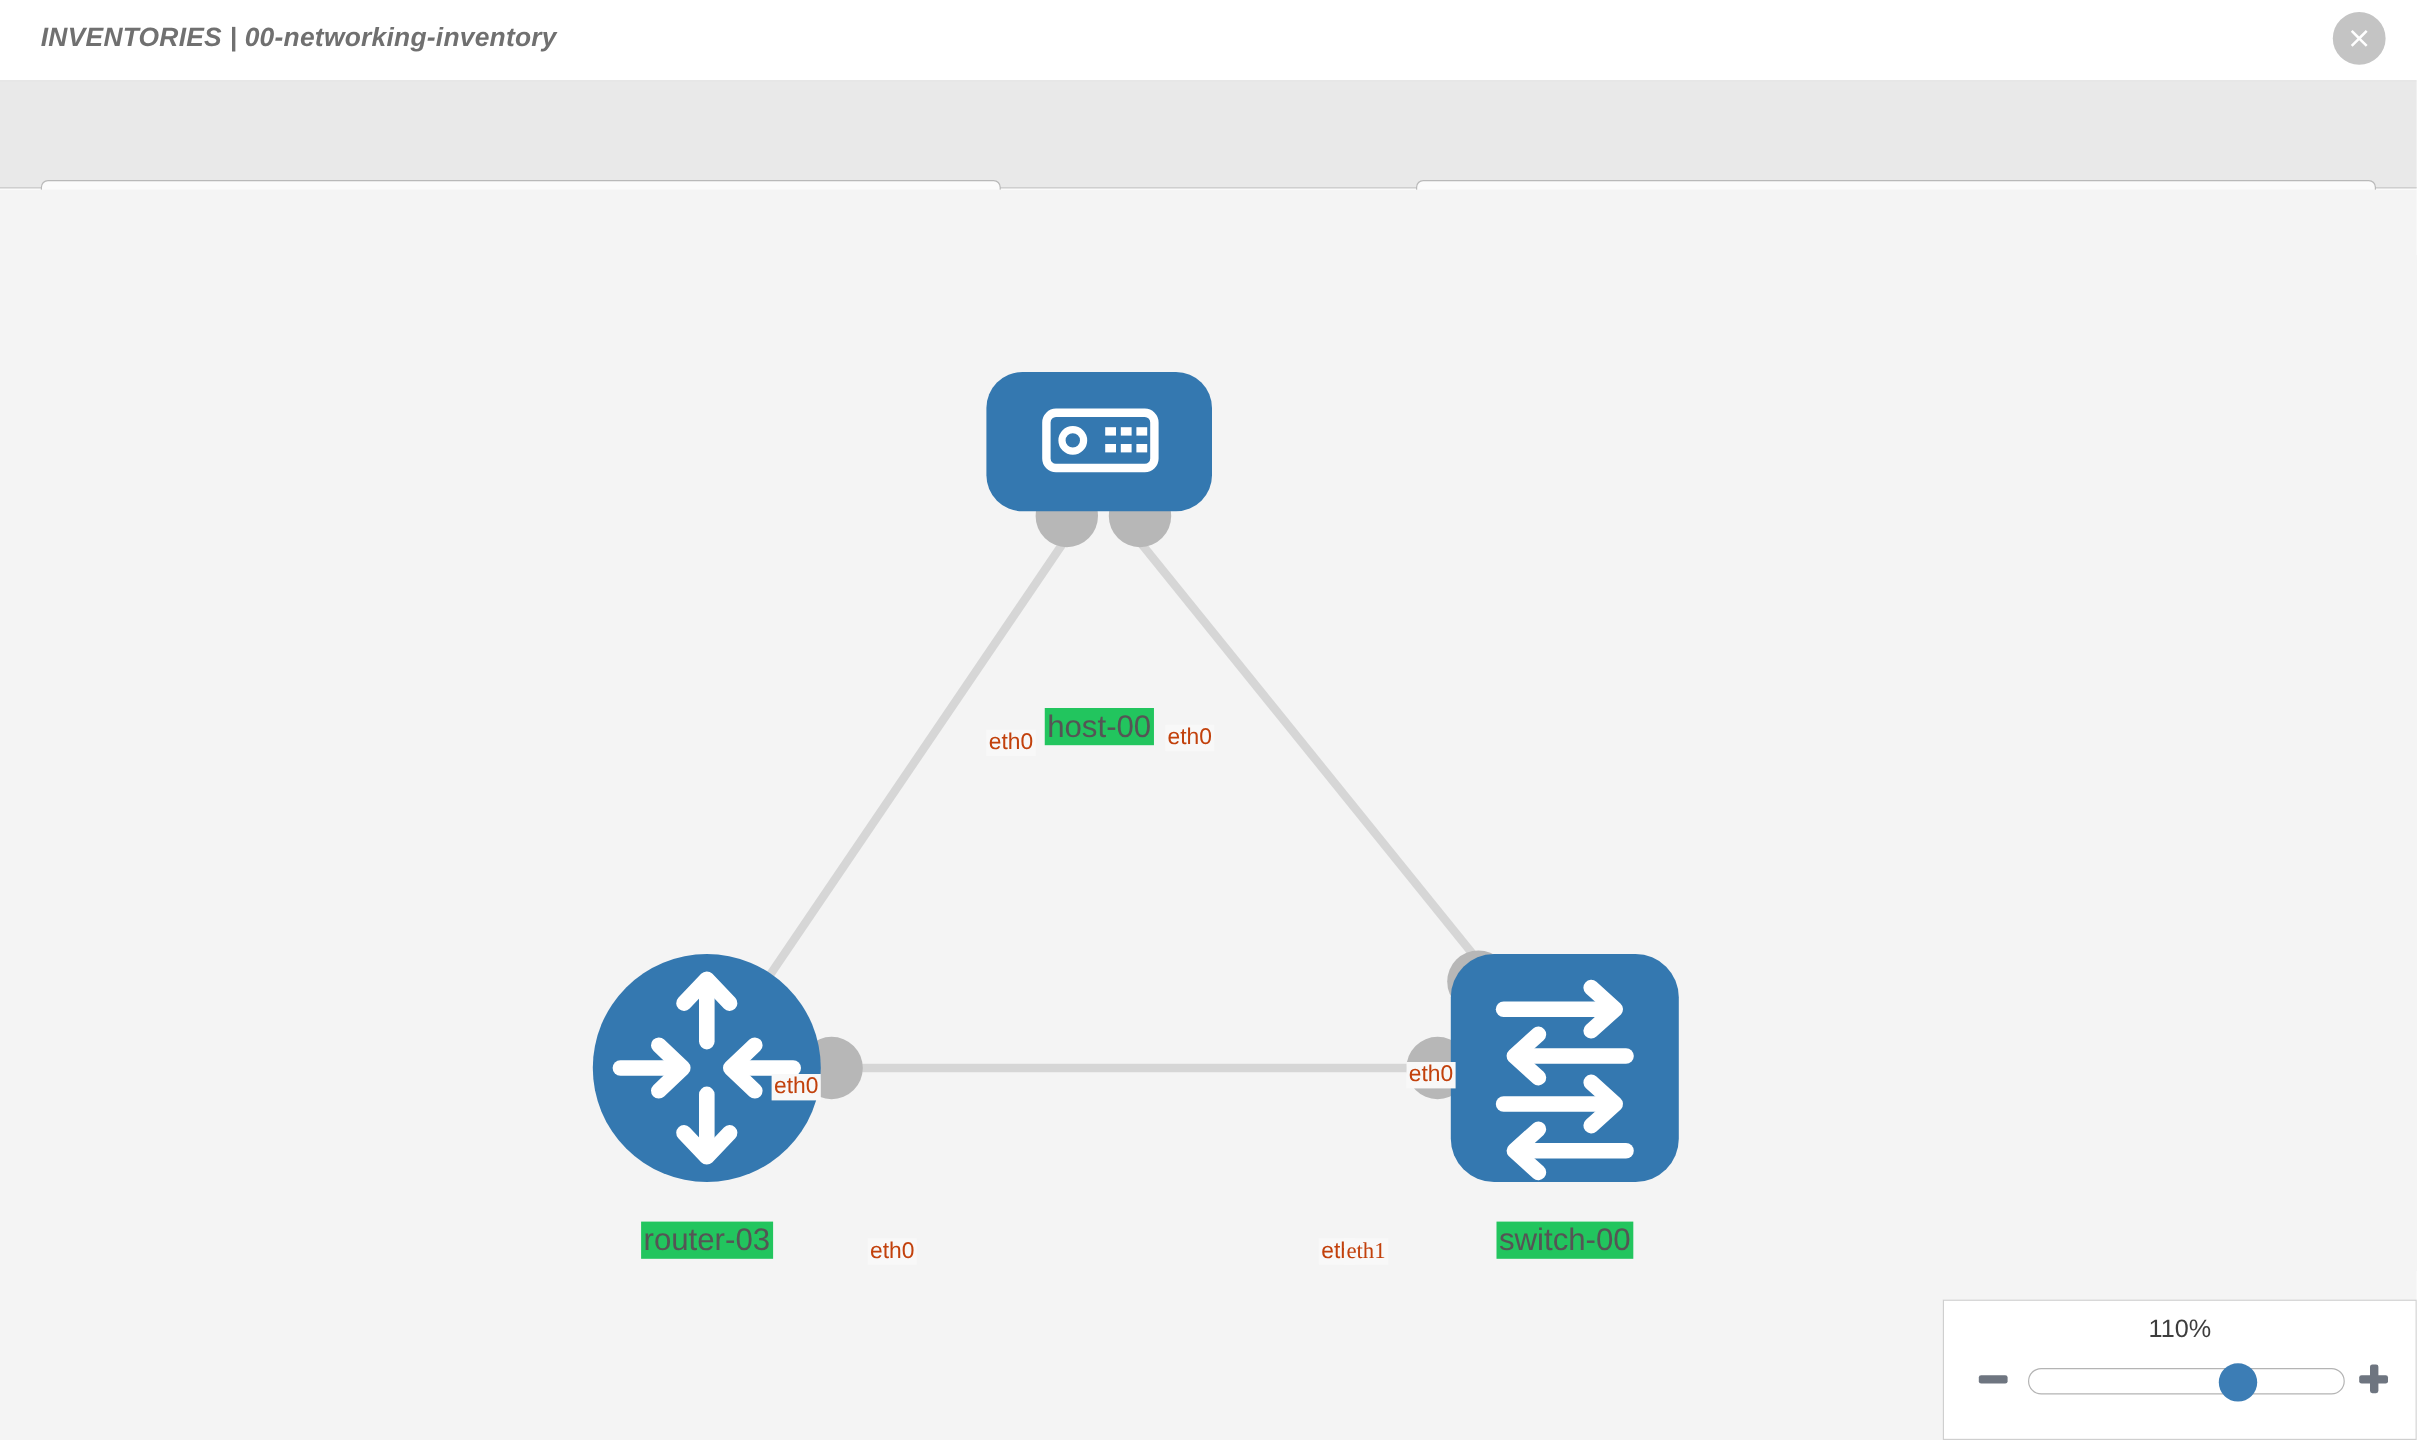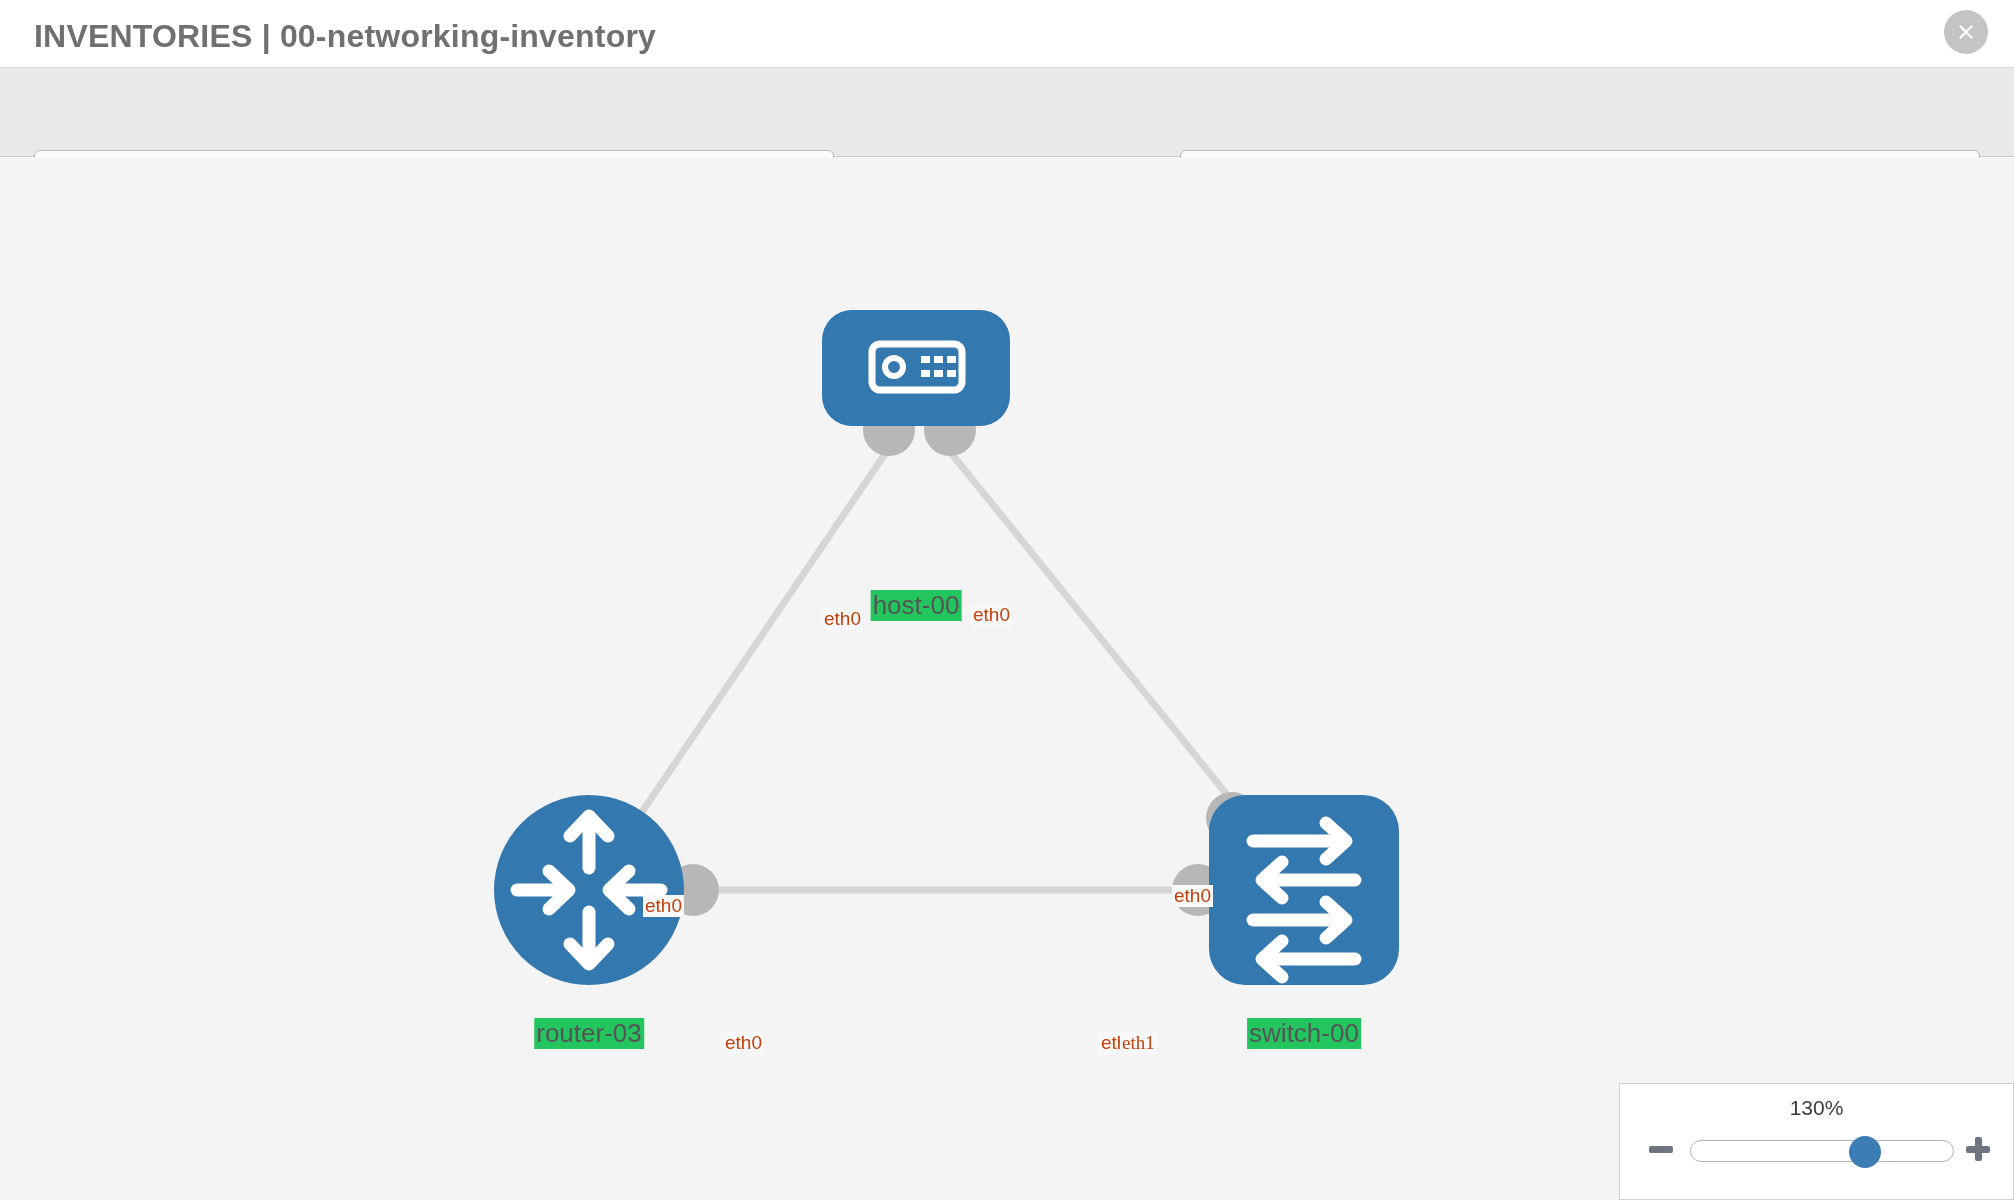--- a/index.html
+++ b/index.html
@@ -26,25 +26,26 @@
     width: 2014px;
     height: 68px;
     background: #ffffff;
     border-bottom: 1px solid #d7d7d7;
   }
 
   .page-title {
     position: absolute;
     left: 34px;
     top: 18px;
-    font-size: 32px;
+    font-size: 22px;
     font-weight: bold;
     color: #707070;
     letter-spacing: 0.2px;
     white-space: nowrap;
+    font-style: italic;
   }
 
   .close-btn {
     position: absolute;
     right: 26px;
     top: 10px;
     width: 44px;
     height: 44px;
     border-radius: 50%;
     background: #c4c4c4;
@@ -311,21 +312,21 @@
     <div class="port-label" style="left:822px; top:450px;">eth0</div>
     <div class="port-label" style="left:971px; top:446px;">eth0</div>
     <div class="port-label" style="left:643px; top:737px;">eth0</div>
     <div class="port-label" style="left:1172px; top:727px;">eth0</div>
     <div class="port-label" style="left:723px; top:874px;">eth0</div>
     <div class="port-label" style="left:1099px; top:874px;">eth</div>
     <div class="port-label" style="left:1120px; top:874px;font-family:Liberation Serif, serif;">eth1</div>
   </div>
 
   <div class="zoom-panel">
-    <div class="zoom-value">130%</div>
+    <div class="zoom-value">110%</div>
 
     <div class="zoom-minus">
       <svg width="30" height="30" viewBox="0 0 30 30" aria-hidden="true">
         <rect x="3" y="12" width="24" height="7" rx="2" fill="#6e7580"></rect>
       </svg>
     </div>
 
     <div class="zoom-track">
       <div class="zoom-thumb" id="zoom-thumb" style="left: 157.76px;"></div>
     </div>

